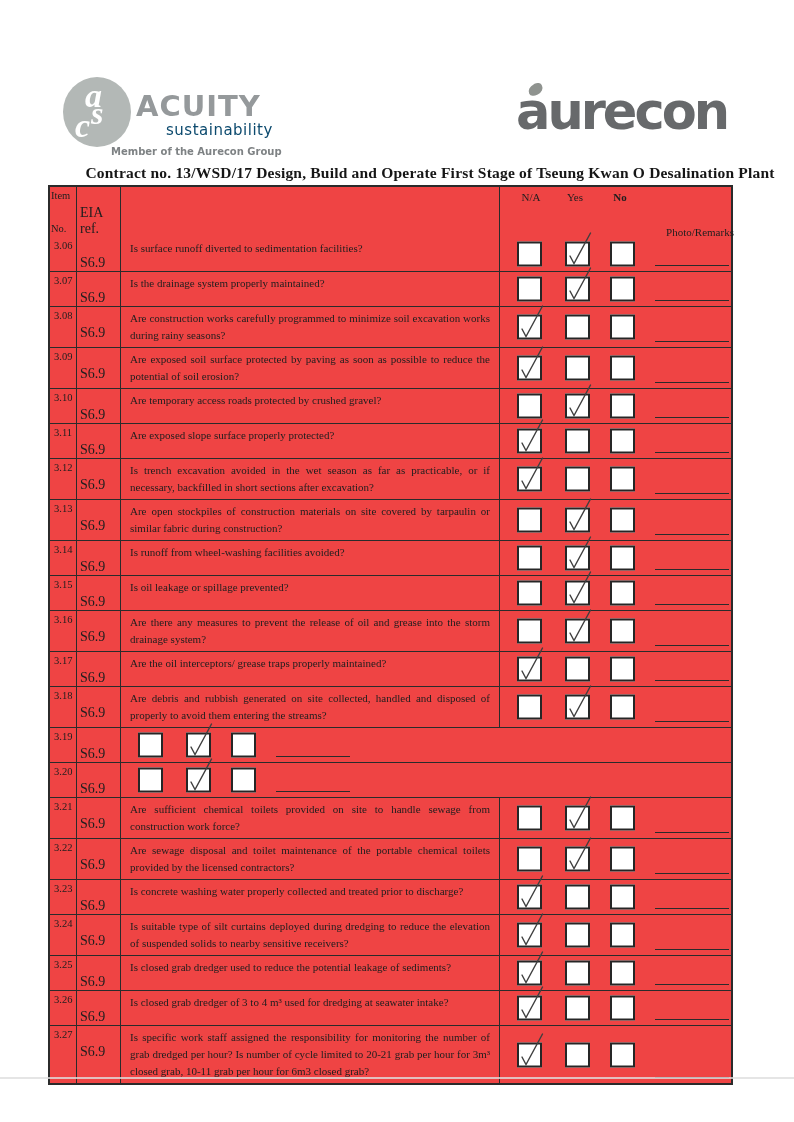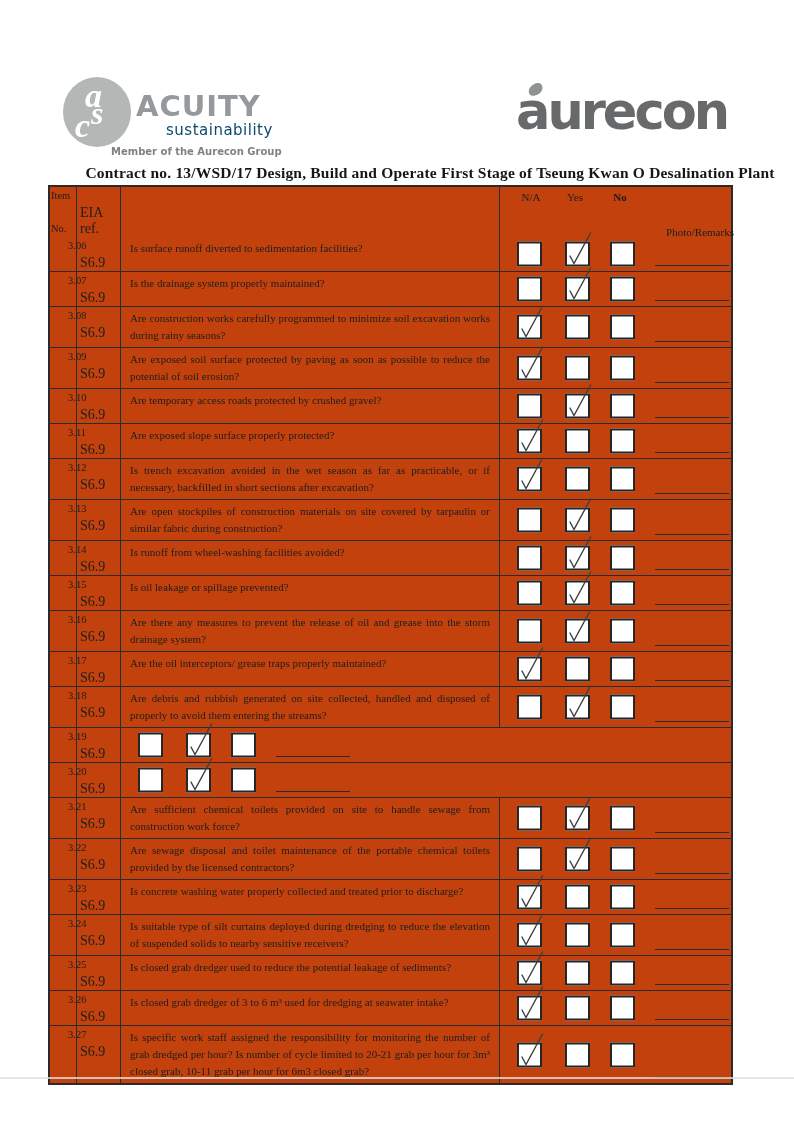--- a/index.html
+++ b/index.html
@@ -27,26 +27,26 @@
                  background:#8f938f;border-radius:60% 40% 55% 45%;transform:rotate(-28deg);}
   .aurecon .word{position:absolute;left:0;top:2px;font-family:"DejaVu Sans",sans-serif;
                  font-size:51px;font-weight:bold;color:#67696b;letter-spacing:-3px;line-height:1;}
 
   
   .doc-title{position:absolute;left:0;top:164px;width:100%;text-align:center;
              font-size:15.5px;font-weight:bold;color:#161616;letter-spacing:.2px;margin-left:33px;}
 
   
   .checklist{position:absolute;left:48px;top:185px;width:681px;
-             border:2px solid #2b2b2b;background:#c2410c;}
+             border:2px solid #2b2b2b;background:#ef4444;}
   .trow{display:flex;border-top:1.5px solid #2b2b2b;min-height:30px;align-items:stretch;}
   .trow:first-child{border-top:none;}
   .c{box-sizing:border-box;}
   .c.item{width:27px;border-right:1.5px solid #2b2b2b;font-size:10.5px;
-          padding:3px 0 0 18px;text-align:left;}
+          padding:3px 0 0 4px;text-align:left;}
   .c.ref{width:44px;border-right:1.5px solid #2b2b2b;font-size:14px;
          padding:18px 0 0 3px;}
   .c.q{width:379px;border-right:1.5px solid #2b2b2b;font-size:11px;line-height:17px;
        padding:3px 9px;display:flex;}
   .c.q span{display:block;text-align:justify;width:100%;}
   .c.boxes{width:231px;position:relative;}
 
   .hrow{display:flex;min-height:39px;}
   .hrow .c.item{display:flex;flex-direction:column;justify-content:space-between;
                 padding:3px 0 3px 1px;font-size:10.5px;}
@@ -520,21 +520,21 @@
     </div>
   </div>
         <div class="trow">
     <div class="c item">
       <span>3.26</span>
     </div>
     <div class="c ref">
       <span>S6.9</span>
     </div>
     <div class="c q">
-      <span>Is closed grab dredger of 3 to 6 m³ used for dredging at seawater intake?</span>
+      <span>Is closed grab dredger of 3 to 4 m³ used for dredging at seawater intake?</span>
     </div>
     <div class="c boxes">
       <span class="box na checked">
               <svg width="32" height="38" viewBox="0 0 32 38">
                 <path d="M7 26.5 L11 34 L27.5 3.5" fill="none" stroke="#3f3f3f" stroke-width="1.4" stroke-linecap="round"></path>
               </svg>
             </span>
       <span class="box yes"></span>
       <span class="box no"></span>
       <span class="remarks-line"></span>

